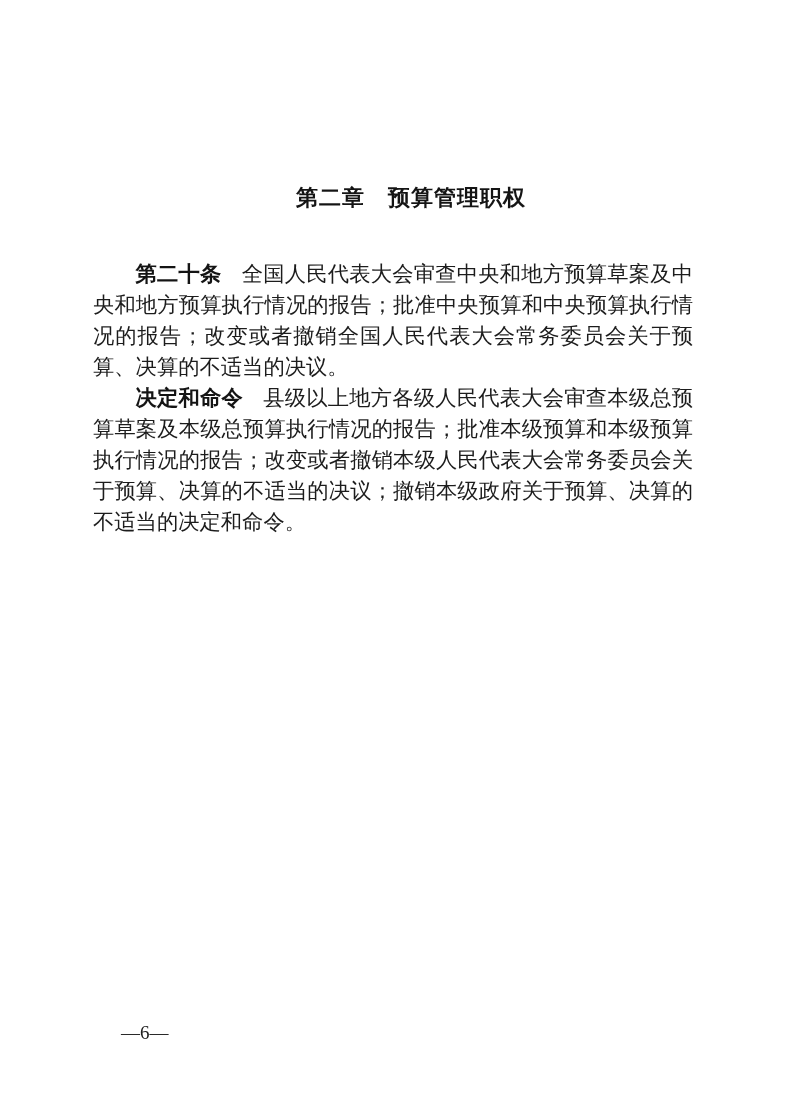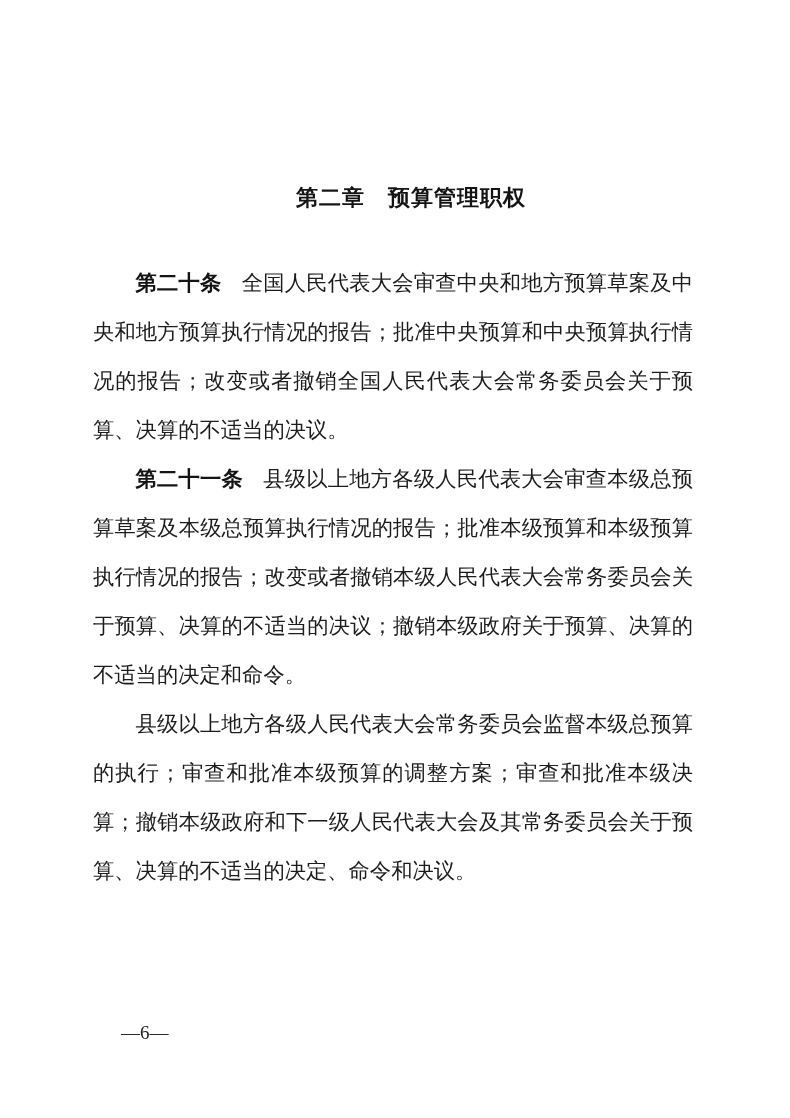--- a/index.html
+++ b/index.html
@@ -31,21 +31,21 @@
   }
   .body-text {
     position: absolute;
     left: 93px;
     top: 259px;
     width: 600px;
   }
   .body-text p {
     margin: 0;
     font-size: 21.3px;
-    line-height: 49px;
+    line-height: 31px;
     text-align: justify;
     text-justify: inter-character;
     text-indent: 2em;
     color: #1c1c1c;
   }
   .article-lead {
     font-family: "Liberation Sans", sans-serif;
     font-weight: 700;
     color: #141414;
     margin-right: 0.95em;
@@ -72,24 +72,21 @@
   <div class="chapter-heading">第二章　预算管理职权</div>
 
   <div class="body-text">
 
     <p>
       <span class="article-lead">第二十条</span><span>全国人民代表大会审查中央和地方预算草案及中央和地方预算执行情况的报告；批准中央预算和中央预算执行情况的报告；改变或者撤销全国人民代表大会常务委员会关于预算、决算的不适当的决议。</span>
     </p>
 
 
     <p>
-      <span class="article-lead">第二十一条</span><span>县级以上地方各级人民代表大会审查本级总预算草案及本级总预算执行情况的报告；批准本级预算和本级预算执行情况的报告；改变或者撤销本级人民代表大会常务委员会关于预算、决算的不适当的决议；撤销本级政府关于预算、决算的不适当的决定和命令。</span>
+      <span class="article-lead">决定和命令</span><span>县级以上地方各级人民代表大会审查本级总预算草案及本级总预算执行情况的报告；批准本级预算和本级预算执行情况的报告；改变或者撤销本级人民代表大会常务委员会关于预算、决算的不适当的决议；撤销本级政府关于预算、决算的不适当的决定和命令。</span>
     </p>
 
-    <p>
-      <span>县级以上地方各级人民代表大会常务委员会监督本级总预算的执行；审查和批准本级预算的调整方案；审查和批准本级决算；撤销本级政府和下一级人民代表大会及其常务委员会关于预算、决算的不适当的决定、命令和决议。</span>
-    </p>
 
   </div>
 
   <div class="page-number">—6—</div>
 
 </div>
 
 </body></html>

